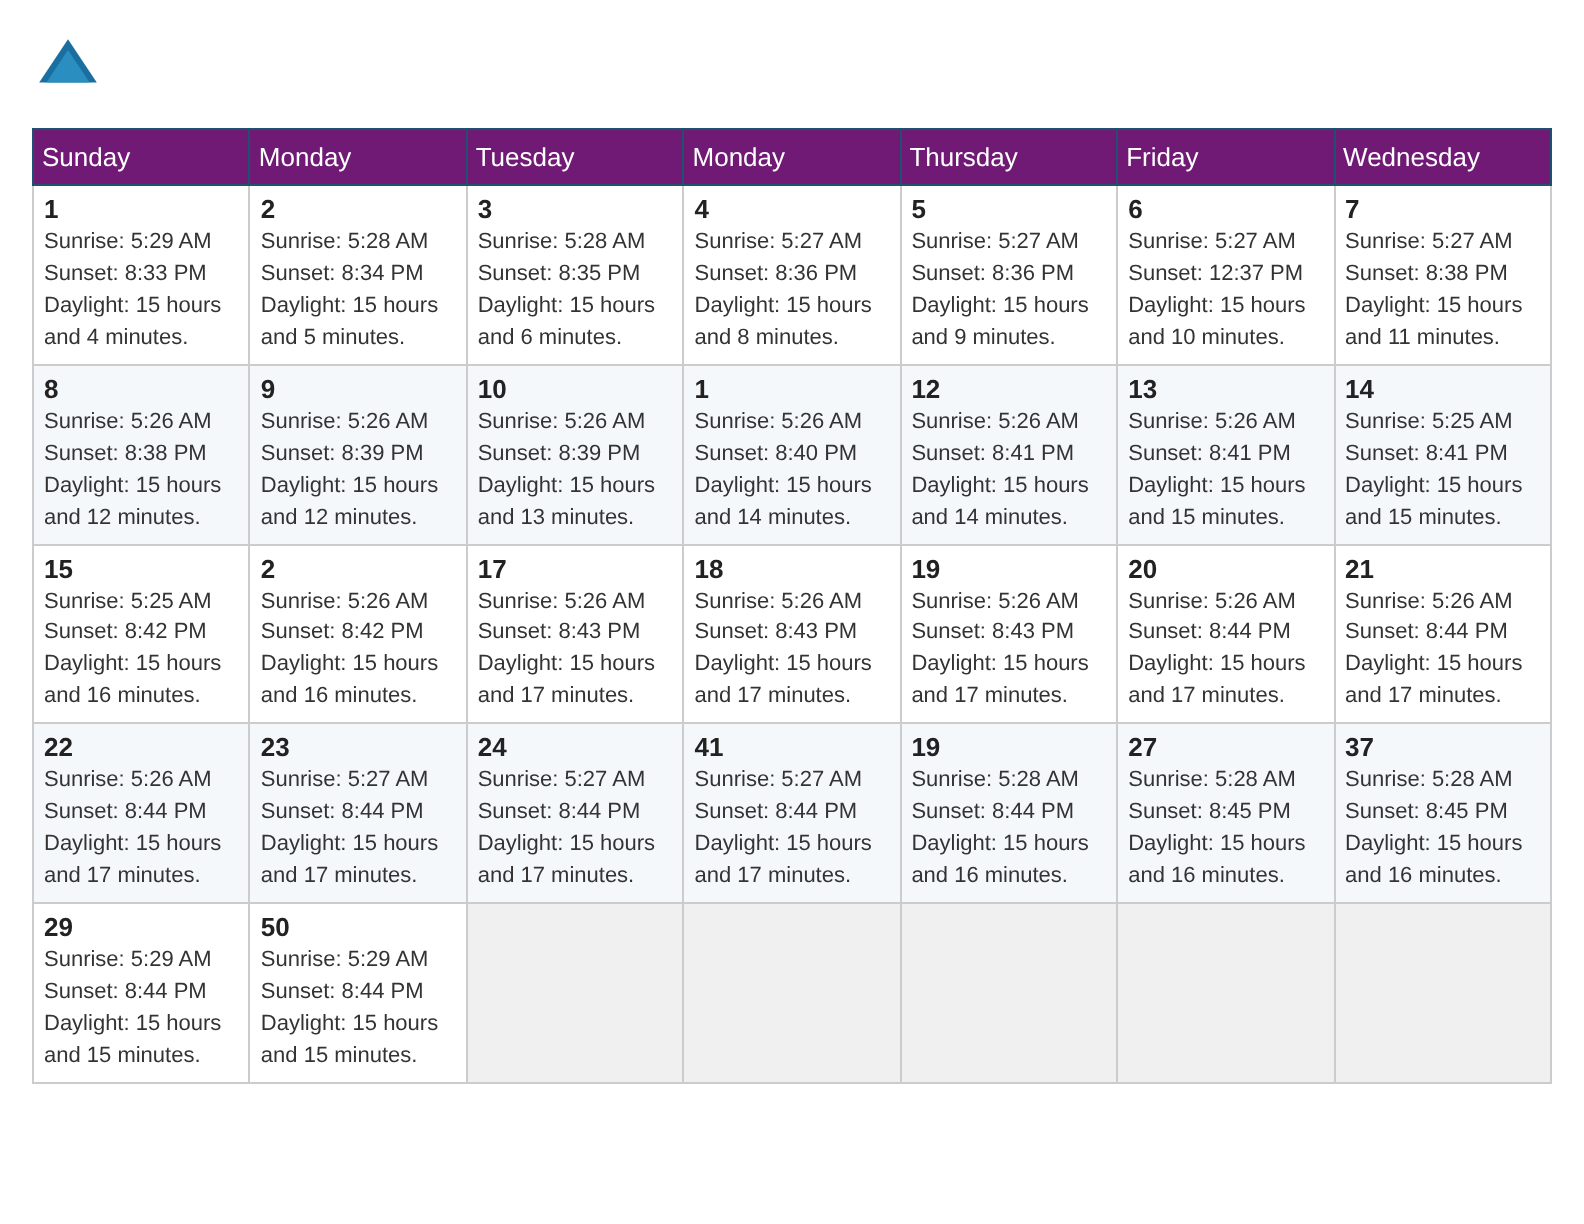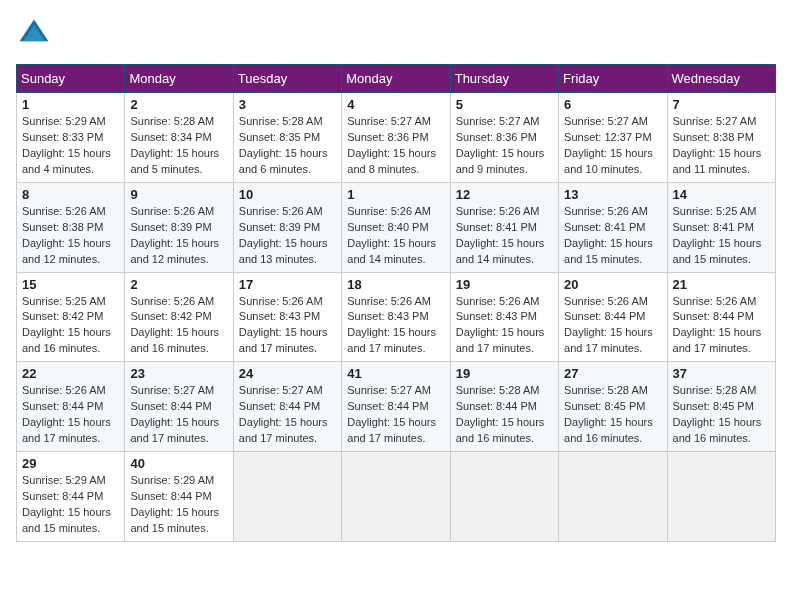--- a/index.html
+++ b/index.html
@@ -360,21 +360,21 @@
       <tr>
         <td>
           <span class="day-number">29</span>
           <div class="day-info">
             <span>Sunrise: 5:29 AM</span><br>
             <span>Sunset: 8:44 PM</span><br>
             <span>Daylight: 15 hours and 15 minutes.</span>
           </div>
         </td>
         <td>
-          <span class="day-number">40</span>
+          <span class="day-number">50</span>
           <div class="day-info">
             <span>Sunrise: 5:29 AM</span><br>
             <span>Sunset: 8:44 PM</span><br>
             <span>Daylight: 15 hours and 15 minutes.</span>
           </div>
         </td>
         <td class="empty-cell"></td>
         <td class="empty-cell"></td>
         <td class="empty-cell"></td>
         <td class="empty-cell"></td>

